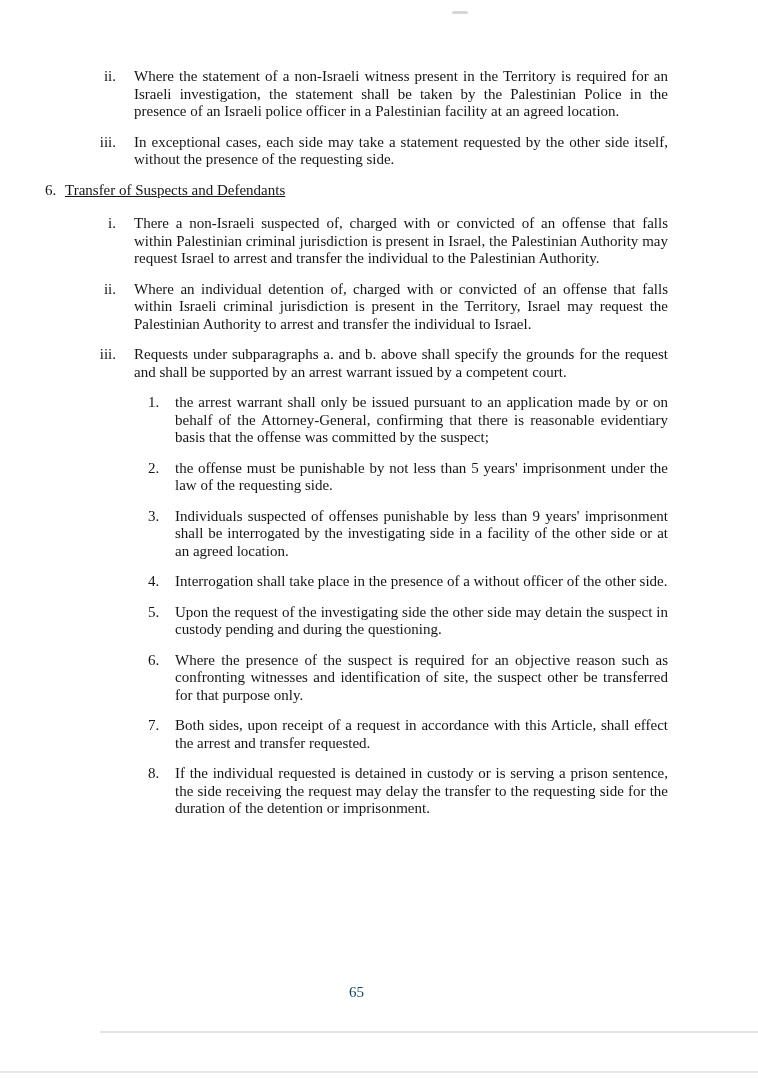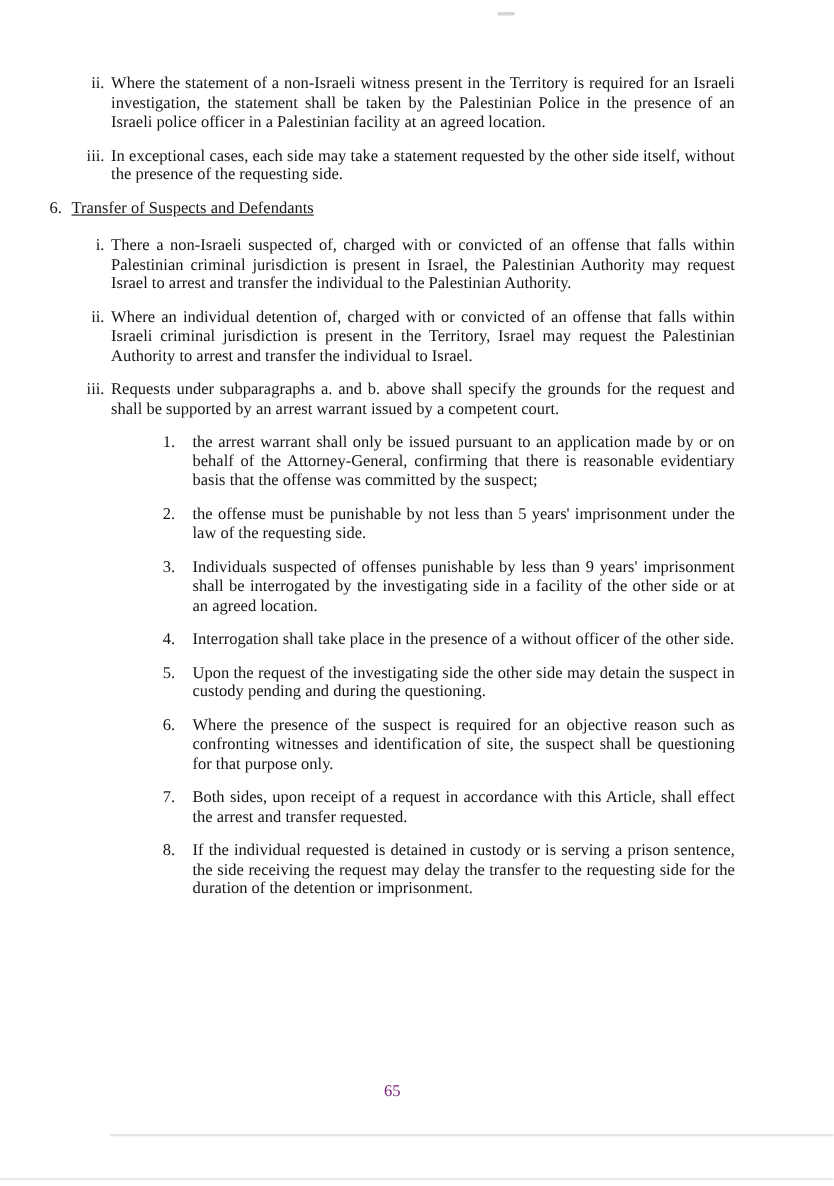--- a/index.html
+++ b/index.html
@@ -43,21 +43,22 @@
   }
   .level-section .label {
     width: 20px;
     text-align: left;
   }
   .level-section .body {
     text-align: left;
     text-decoration: underline;
   }
   .level-roman {
-    margin-left: 29px;
+    margin-left: 50px;
+    gap: 12px;
   }
   .level-roman .label {
     width: 21px;
     padding-right: 6px;
     text-align: right;
   }
   .level-numeric {
     margin-left: 103px;
   }
   .level-numeric .label {
@@ -65,21 +66,21 @@
     text-align: left;
   }
   .page-number {
     position: absolute;
     top: 984px;
     left: 45px;
     width: 623px;
     text-align: center;
     font-size: 15px;
     font-family: "Liberation Serif", "DejaVu Serif", serif;
-    color: #701a75;
+    color: #0c4a6e;
   }
   .artifact {
     position: absolute;
     pointer-events: none;
   }
   .artifact-top {
     left: 452px;
     top: 11px;
     width: 16px;
     height: 3px;
@@ -147,21 +148,21 @@
       <div class="para level-numeric">
         <span class="label">4.</span>
         <span class="body">Interrogation shall take place in the presence of a without officer of the other side.</span>
       </div>
       <div class="para level-numeric">
         <span class="label">5.</span>
         <span class="body">Upon the request of the investigating side the other side may detain the suspect in custody pending and during the questioning.</span>
       </div>
       <div class="para level-numeric">
         <span class="label">6.</span>
-        <span class="body">Where the presence of the suspect is required for an objective reason such as confronting witnesses and identification of site, the suspect shall be questioning for that purpose only.</span>
+        <span class="body">Where the presence of the suspect is required for an objective reason such as confronting witnesses and identification of site, the suspect other be transferred for that purpose only.</span>
       </div>
       <div class="para level-numeric">
         <span class="label">7.</span>
         <span class="body">Both sides, upon receipt of a request in accordance with this Article, shall effect the arrest and transfer requested.</span>
       </div>
       <div class="para level-numeric">
         <span class="label">8.</span>
         <span class="body">If the individual requested is detained in custody or is serving a prison sentence, the side receiving the request may delay the transfer to the requesting side for the duration of the detention or imprisonment.</span>
       </div>
     </div>

